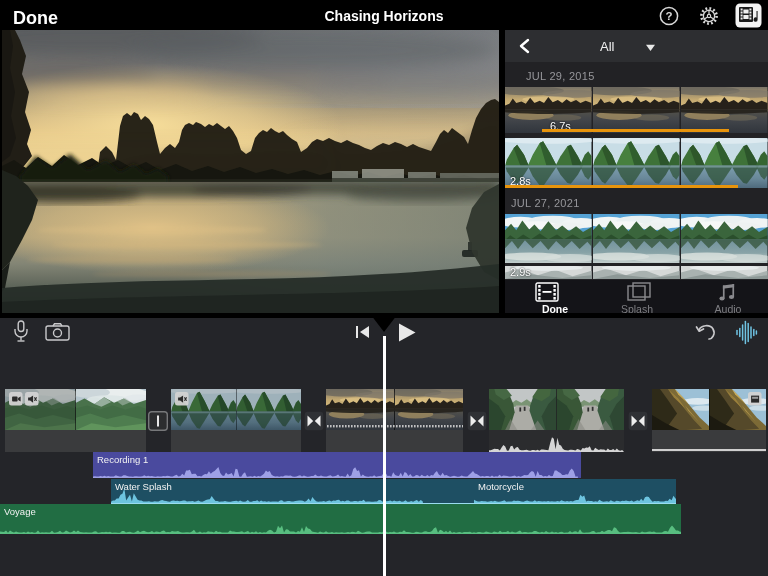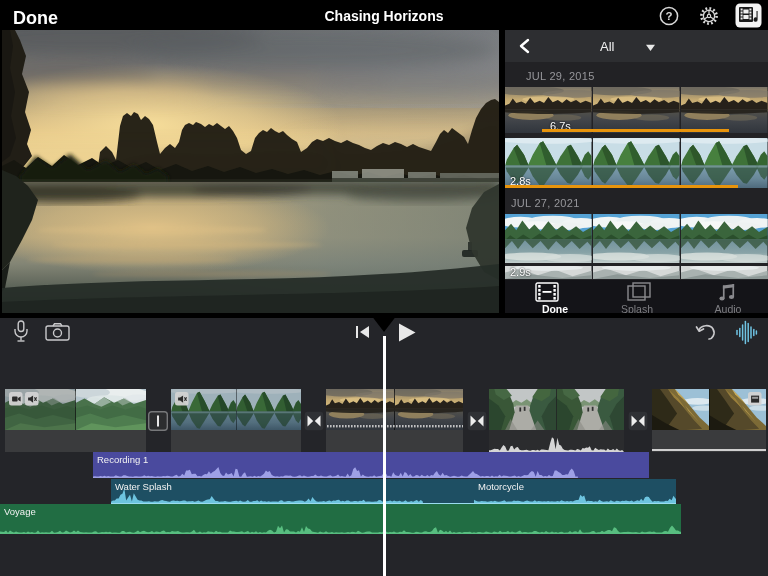--- a/index.html
+++ b/index.html
@@ -558,21 +558,21 @@
 <svg class="abs" style="left:466.5px;top:410.5px;" width="20" height="20" viewBox="0 0 20 20">
 <rect x="0.7" y="0.7" width="18.6" height="18.6" rx="3" fill="#35363a" opacity="0.7"></rect>
 <path d="M3.5 4.5 L9.2 10 L3.5 15.5 Z" fill="#eee"></path>
 <path d="M16.5 4.5 L10.8 10 L16.5 15.5 Z" fill="#eee"></path>
     </svg>
 <svg class="abs" style="left:627.5px;top:410.5px;" width="20" height="20" viewBox="0 0 20 20">
 <rect x="0.7" y="0.7" width="18.6" height="18.6" rx="3" fill="#35363a" opacity="0.7"></rect>
 <path d="M3.5 4.5 L9.2 10 L3.5 15.5 Z" fill="#eee"></path>
 <path d="M16.5 4.5 L10.8 10 L16.5 15.5 Z" fill="#eee"></path>
     </svg>
-<div class="abs" style="left:93px;top:452px;width:556px;height:26px;background:#4a4a9e;overflow:hidden;">
+<div class="abs" style="left:93px;top:452px;width:488px;height:26px;background:#4a4a9e;overflow:hidden;">
 <div style="position:absolute;left:4px;top:1.5px;color:#f2f2f2;font-size:9.5px;">Recording 1</div>
 <svg style="position:absolute;left:0;bottom:0;" width="485" height="26" viewBox="0 0 485 26" preserveAspectRatio="none">
 <path d="M0 26 L0.0 24.6 L1.9 24.3 L3.8 24.6 L5.7 24.5 L7.6 24.0 L9.5 24.6 L11.4 23.8 L13.3 24.4 L15.2 23.9 L17.1 24.6 L19.0 24.5 L20.9 24.6 L22.8 23.3 L24.7 24.0 L26.6 24.4 L28.5 24.4 L30.4 23.3 L32.3 23.3 L34.2 24.0 L36.1 24.4 L38.0 24.5 L39.9 24.8 L41.8 24.3 L43.7 24.2 L45.6 24.5 L47.5 24.5 L49.4 24.2 L51.3 23.3 L53.2 24.3 L55.1 23.7 L57.0 24.3 L58.9 24.1 L60.8 24.5 L62.7 24.7 L64.6 24.2 L66.5 24.6 L68.4 24.4 L70.3 24.0 L72.2 24.3 L74.1 23.7 L76.0 24.1 L77.9 24.6 L79.8 24.4 L81.7 23.4 L83.6 22.7 L85.5 24.5 L87.4 24.1 L89.3 21.8 L91.2 23.5 L93.1 18.5 L95.0 18.5 L96.9 17.7 L98.8 22.2 L100.7 21.7 L102.6 21.7 L104.5 24.3 L106.4 24.1 L108.3 24.6 L110.2 22.9 L112.1 22.0 L114.0 22.3 L115.9 19.3 L117.8 21.7 L119.7 20.1 L121.6 19.0 L123.5 17.0 L125.4 14.9 L127.3 21.1 L129.2 23.6 L131.1 23.9 L133.0 20.4 L134.9 22.6 L136.8 22.1 L138.7 21.1 L140.6 24.6 L142.5 16.7 L144.4 17.2 L146.3 24.6 L148.2 24.7 L150.1 21.8 L152.0 20.3 L153.9 24.7 L155.8 24.4 L157.7 24.2 L159.6 24.7 L161.5 23.7 L163.4 24.7 L165.3 24.0 L167.2 24.5 L169.1 23.2 L171.0 21.7 L172.9 18.4 L174.8 20.0 L176.7 18.9 L178.6 22.8 L180.5 24.1 L182.4 24.4 L184.3 24.3 L186.2 24.7 L188.1 24.2 L190.0 24.5 L191.9 23.6 L193.8 23.4 L195.7 23.8 L197.6 23.5 L199.5 24.6 L201.4 24.7 L203.3 24.4 L205.2 23.8 L207.1 23.2 L209.0 24.5 L210.9 23.4 L212.8 24.3 L214.7 24.7 L216.6 24.6 L218.5 24.0 L220.4 24.1 L222.3 22.6 L224.2 24.1 L226.1 24.3 L228.0 23.5 L229.9 24.3 L231.8 24.6 L233.7 24.4 L235.6 23.7 L237.5 23.2 L239.4 24.6 L241.3 24.3 L243.2 23.7 L245.1 22.6 L247.0 24.4 L248.9 24.1 L250.8 24.4 L252.7 24.7 L254.6 21.5 L256.5 24.6 L258.4 23.2 L260.3 17.1 L262.2 15.2 L264.1 18.9 L266.0 18.2 L267.9 24.4 L269.8 22.4 L271.7 23.9 L273.6 24.6 L275.5 24.8 L277.4 24.3 L279.3 24.6 L281.2 23.2 L283.1 24.8 L285.0 24.3 L286.9 23.9 L288.8 23.8 L290.7 20.7 L292.6 20.7 L294.5 24.1 L296.4 23.7 L298.3 24.7 L300.2 20.3 L302.1 22.9 L304.0 23.8 L305.9 24.0 L307.8 20.7 L309.7 24.6 L311.6 20.0 L313.5 21.0 L315.4 24.1 L317.3 22.1 L319.2 24.5 L321.1 24.4 L323.0 23.1 L324.9 23.3 L326.8 24.4 L328.7 22.7 L330.6 24.0 L332.5 24.2 L334.4 23.1 L336.3 24.4 L338.2 23.0 L340.1 23.6 L342.0 20.8 L343.9 18.9 L345.8 22.5 L347.7 23.8 L349.6 20.8 L351.5 23.6 L353.4 23.1 L355.3 23.9 L357.2 24.8 L359.1 24.3 L361.0 23.8 L362.9 24.2 L364.8 24.7 L366.7 24.4 L368.6 23.5 L370.5 24.3 L372.4 24.5 L374.3 24.6 L376.2 22.7 L378.1 20.9 L380.0 19.0 L381.9 21.5 L383.8 21.9 L385.7 23.3 L387.6 24.5 L389.5 24.0 L391.4 24.4 L393.3 24.1 L395.2 24.1 L397.1 24.7 L399.0 23.4 L400.9 24.7 L402.8 24.3 L404.7 24.6 L406.6 22.8 L408.5 24.5 L410.4 23.5 L412.3 23.8 L414.2 23.9 L416.1 24.4 L418.0 24.4 L419.9 24.0 L421.8 23.5 L423.7 24.7 L425.6 24.0 L427.5 24.7 L429.4 23.9 L431.3 23.1 L433.2 23.2 L435.1 22.9 L437.0 20.6 L438.9 18.9 L440.8 19.9 L442.7 24.7 L444.6 18.9 L446.5 22.9 L448.4 22.9 L450.3 24.4 L452.2 24.1 L454.1 24.5 L456.0 22.9 L457.9 24.2 L459.8 24.0 L461.7 18.5 L463.6 18.4 L465.5 20.0 L467.4 21.1 L469.3 23.1 L471.2 23.1 L473.1 22.3 L475.0 22.5 L476.9 18.6 L478.8 16.4 L480.7 19.1 L482.6 24.7 L484.5 24.2 L485 26 Z" fill="#a2a4ea" opacity="0.95"></path>
       </svg>
     </div>
 <div class="abs" style="left:111px;top:479px;width:368px;height:25px;background:#1e4f63;border-bottom:1.5px solid #9adcf0;overflow:hidden;">
 <div style="position:absolute;left:4px;top:1.5px;color:#f2f2f2;font-size:9.5px;">Water Splash</div>
 <svg style="position:absolute;left:0;bottom:0;" width="312" height="25" viewBox="0 0 312 25" preserveAspectRatio="none">
 <path d="M0 25 L0.0 23.7 L1.9 22.5 L3.8 22.5 L5.7 20.5 L7.6 20.6 L9.5 16.8 L11.4 15.7 L13.3 10.4 L15.2 22.5 L17.1 19.4 L19.0 16.7 L20.9 23.4 L22.8 15.2 L24.7 18.5 L26.6 21.8 L28.5 22.4 L30.4 22.6 L32.3 23.5 L34.2 23.4 L36.1 23.5 L38.0 23.2 L39.9 23.8 L41.8 23.7 L43.7 23.2 L45.6 23.6 L47.5 23.5 L49.4 22.5 L51.3 22.0 L53.2 22.7 L55.1 22.9 L57.0 23.6 L58.9 23.7 L60.8 22.8 L62.7 22.6 L64.6 23.1 L66.5 22.7 L68.4 23.3 L70.3 23.0 L72.2 22.6 L74.1 22.4 L76.0 23.6 L77.9 23.2 L79.8 23.3 L81.7 23.1 L83.6 23.7 L85.5 23.3 L87.4 22.6 L89.3 23.6 L91.2 23.7 L93.1 22.9 L95.0 22.0 L96.9 21.5 L98.8 21.2 L100.7 17.9 L102.6 20.8 L104.5 22.9 L106.4 23.0 L108.3 23.8 L110.2 23.5 L112.1 23.6 L114.0 23.0 L115.9 23.6 L117.8 23.8 L119.7 23.7 L121.6 23.3 L123.5 22.9 L125.4 22.8 L127.3 23.6 L129.2 22.5 L131.1 23.6 L133.0 23.7 L134.9 23.6 L136.8 21.9 L138.7 23.8 L140.6 23.8 L142.5 23.1 L144.4 23.1 L146.3 22.2 L148.2 23.7 L150.1 22.6 L152.0 23.4 L153.9 23.3 L155.8 23.7 L157.7 23.2 L159.6 23.7 L161.5 23.6 L163.4 23.5 L165.3 23.6 L167.2 23.7 L169.1 22.6 L171.0 22.3 L172.9 23.8 L174.8 23.4 L176.7 22.9 L178.6 23.1 L180.5 23.5 L182.4 23.6 L184.3 22.9 L186.2 22.7 L188.1 22.5 L190.0 22.5 L191.9 22.7 L193.8 23.7 L195.7 22.7 L197.6 20.4 L199.5 23.2 L201.4 18.9 L203.3 21.6 L205.2 23.2 L207.1 23.7 L209.0 23.5 L210.9 23.4 L212.8 23.0 L214.7 23.7 L216.6 22.9 L218.5 22.5 L220.4 23.5 L222.3 22.4 L224.2 22.8 L226.1 22.0 L228.0 21.8 L229.9 23.6 L231.8 22.7 L233.7 23.4 L235.6 22.6 L237.5 22.6 L239.4 23.5 L241.3 23.5 L243.2 23.1 L245.1 23.0 L247.0 23.4 L248.9 22.8 L250.8 23.1 L252.7 21.7 L254.6 23.7 L256.5 23.4 L258.4 23.6 L260.3 23.7 L262.2 23.7 L264.1 23.4 L266.0 23.4 L267.9 22.1 L269.8 22.2 L271.7 23.8 L273.6 22.7 L275.5 23.2 L277.4 23.1 L279.3 22.6 L281.2 23.4 L283.1 22.4 L285.0 23.2 L286.9 23.3 L288.8 22.8 L290.7 23.8 L292.6 23.6 L294.5 22.3 L296.4 23.7 L298.3 23.8 L300.2 23.1 L302.1 23.7 L304.0 22.8 L305.9 22.0 L307.8 23.8 L309.7 22.1 L311.6 23.2 L312 25 Z" fill="#72cae6" opacity="0.95"></path>
       </svg>

